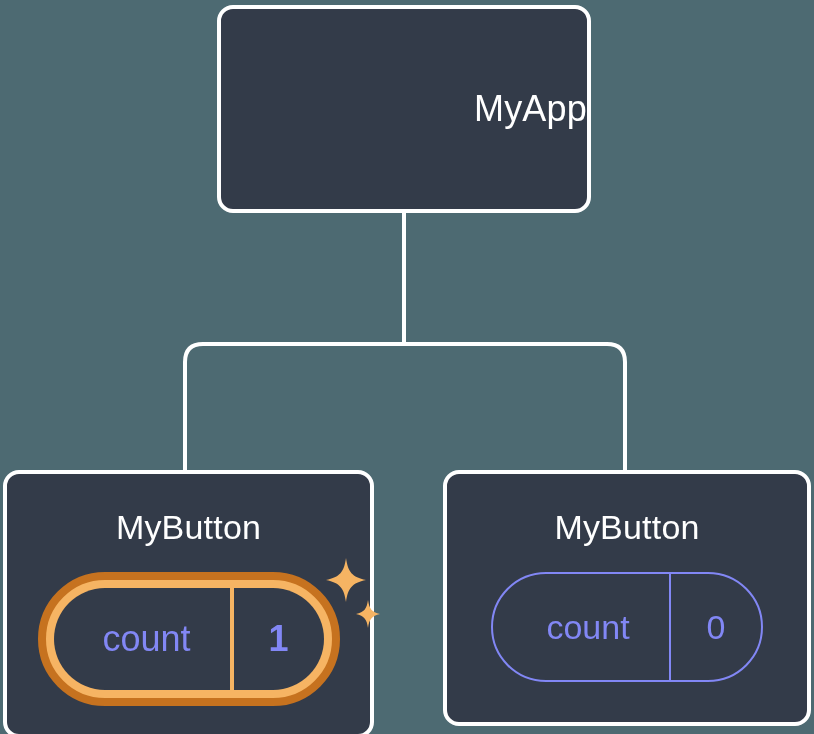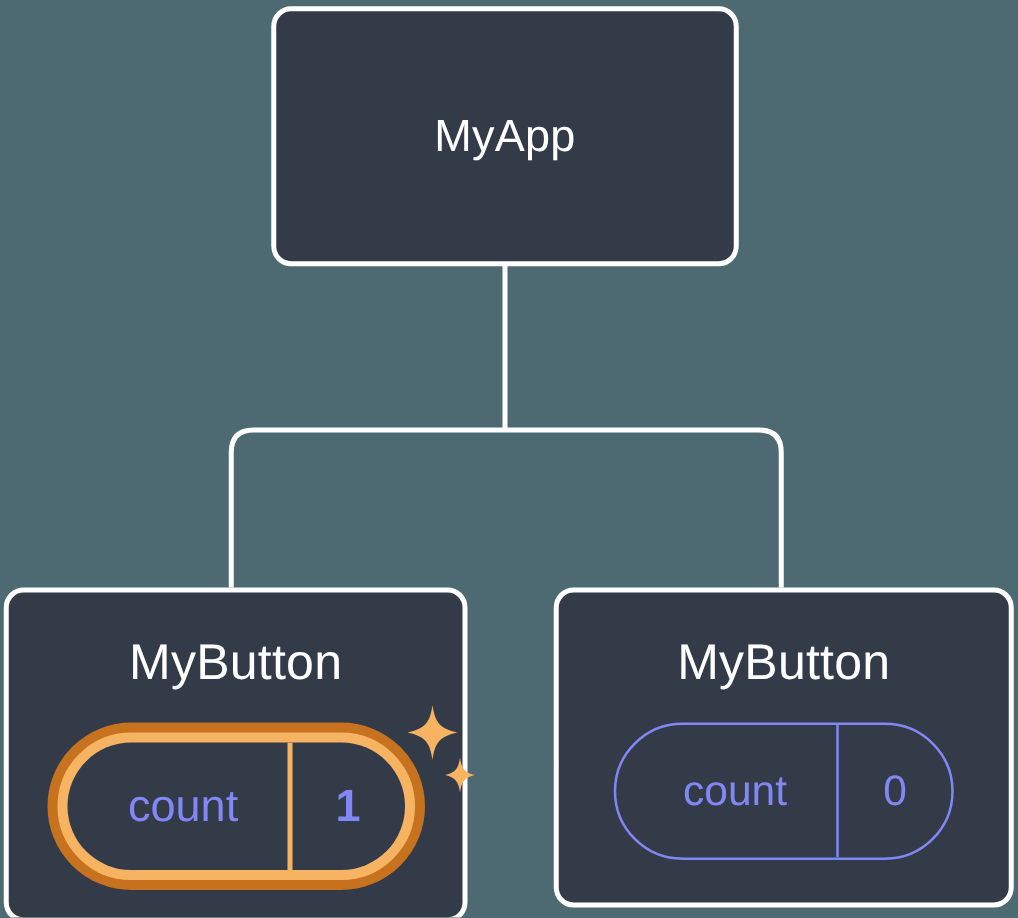--- a/index.html
+++ b/index.html
@@ -44,41 +44,42 @@
     flex-direction: column;
     align-items: center;
   }
 
   .node-root {
     left: 217px;
     top: 5px;
     width: 374px;
     height: 208px;
     justify-content: center;
+    align-items: flex-end;
   }
 
   .node-child-left {
     left: 3px;
     top: 470px;
     width: 371px;
     height: 268px;
     padding-top: 36px;
   }
 
   .node-child-right {
     left: 443px;
     top: 470px;
     width: 368px;
     height: 256px;
     padding-top: 36px;
   }
 
   .node-label {
     color: #ffffff;
-    font-size: 40px;
+    font-size: 34px;
     font-weight: 400;
     letter-spacing: 0.2px;
     line-height: 1;
     white-space: nowrap;
   }
 
   .node-root .node-label {
     font-size: 36px;
   }
 

